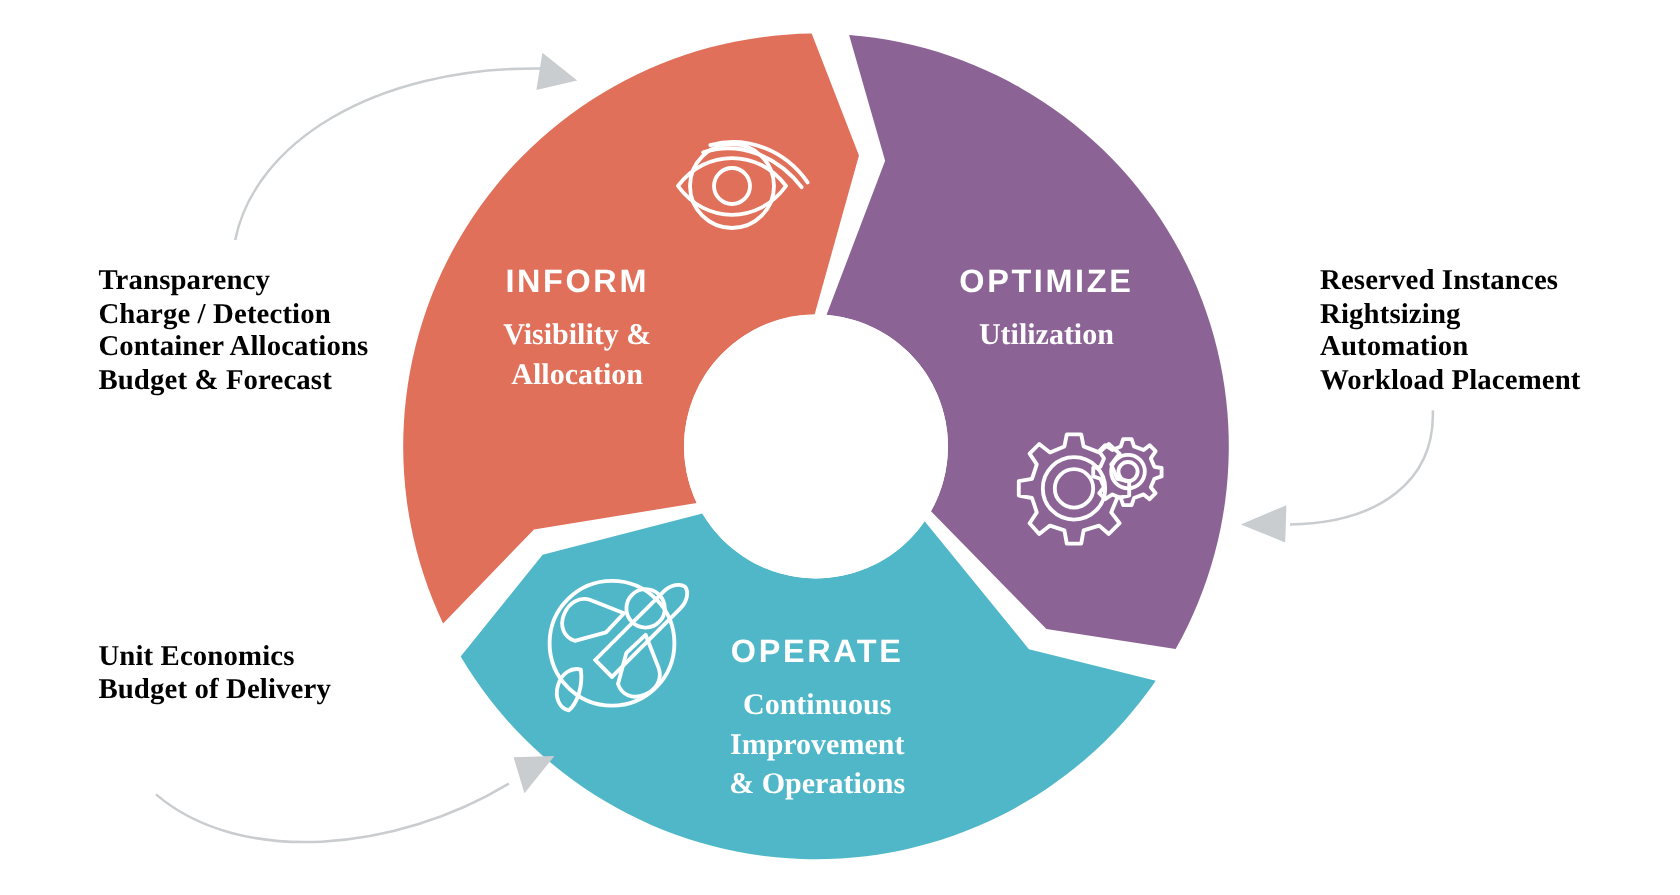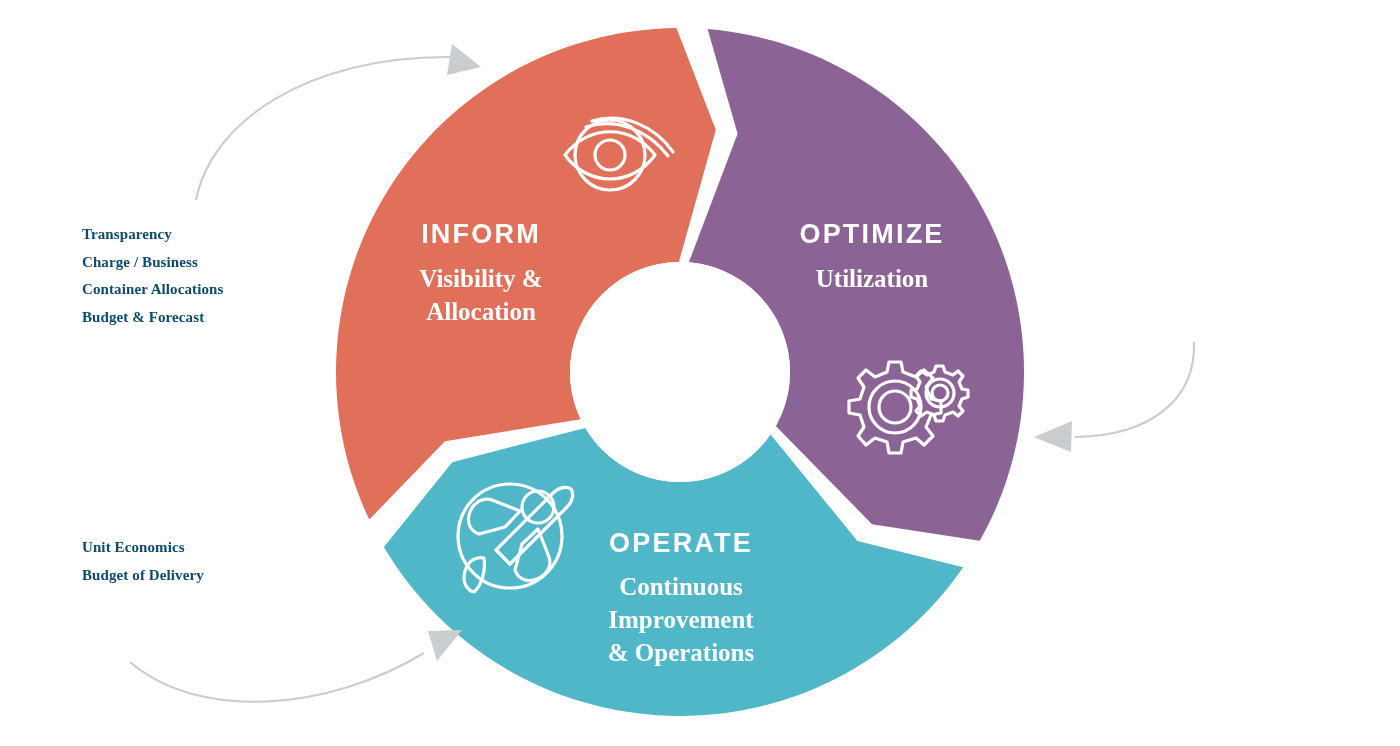--- a/index.html
+++ b/index.html
@@ -17,24 +17,24 @@
     background: #ffffff;
   }
   #wheel {
     position: absolute;
     left: 0; top: 0;
     width: 1400px;
     height: 746px;
   }
   .list-block {
     position: absolute;
-    color: #0c4a6e;
+    color: #000000;
     font-family: "Liberation Serif", serif;
     font-weight: bold;
-    font-size: 15px;
+    font-size: 24px;
     line-height: 27.5px;
     white-space: nowrap;
     letter-spacing: 0.1px;
   }
   .list-block div { white-space: nowrap; }
   #list-inform { left: 82px; top: 221px; }
   #list-optimize { left: 1100px; top: 221px; }
   #list-operate { left: 82px; top: 534px; }
 
   .seg-title {
@@ -158,24 +158,30 @@
 
     <g>
       <path fill="none" stroke="#C9CDCF" stroke-width="2.1" d="M 130 662 C 200 722, 330 710, 424 653"></path>
       <polygon fill="#C9CDCF" points="462,630 437,661 428,631"></polygon>
     </g>
 
   </svg>
 
   <div class="list-block" id="list-inform">
     <div>Transparency</div>
-    <div>Charge / Business</div>
+    <div>Charge / Detection</div>
     <div>Container Allocations</div>
     <div>Budget &amp; Forecast</div>
   </div>
 
+  <div class="list-block" id="list-optimize">
+    <div>Reserved Instances</div>
+    <div>Rightsizing</div>
+    <div>Automation</div>
+    <div>Workload Placement</div>
+  </div>
 
   <div class="list-block" id="list-operate">
     <div>Unit Economics</div>
     <div>Budget of Delivery</div>
   </div>
 
 </div>
 
 </body></html>

